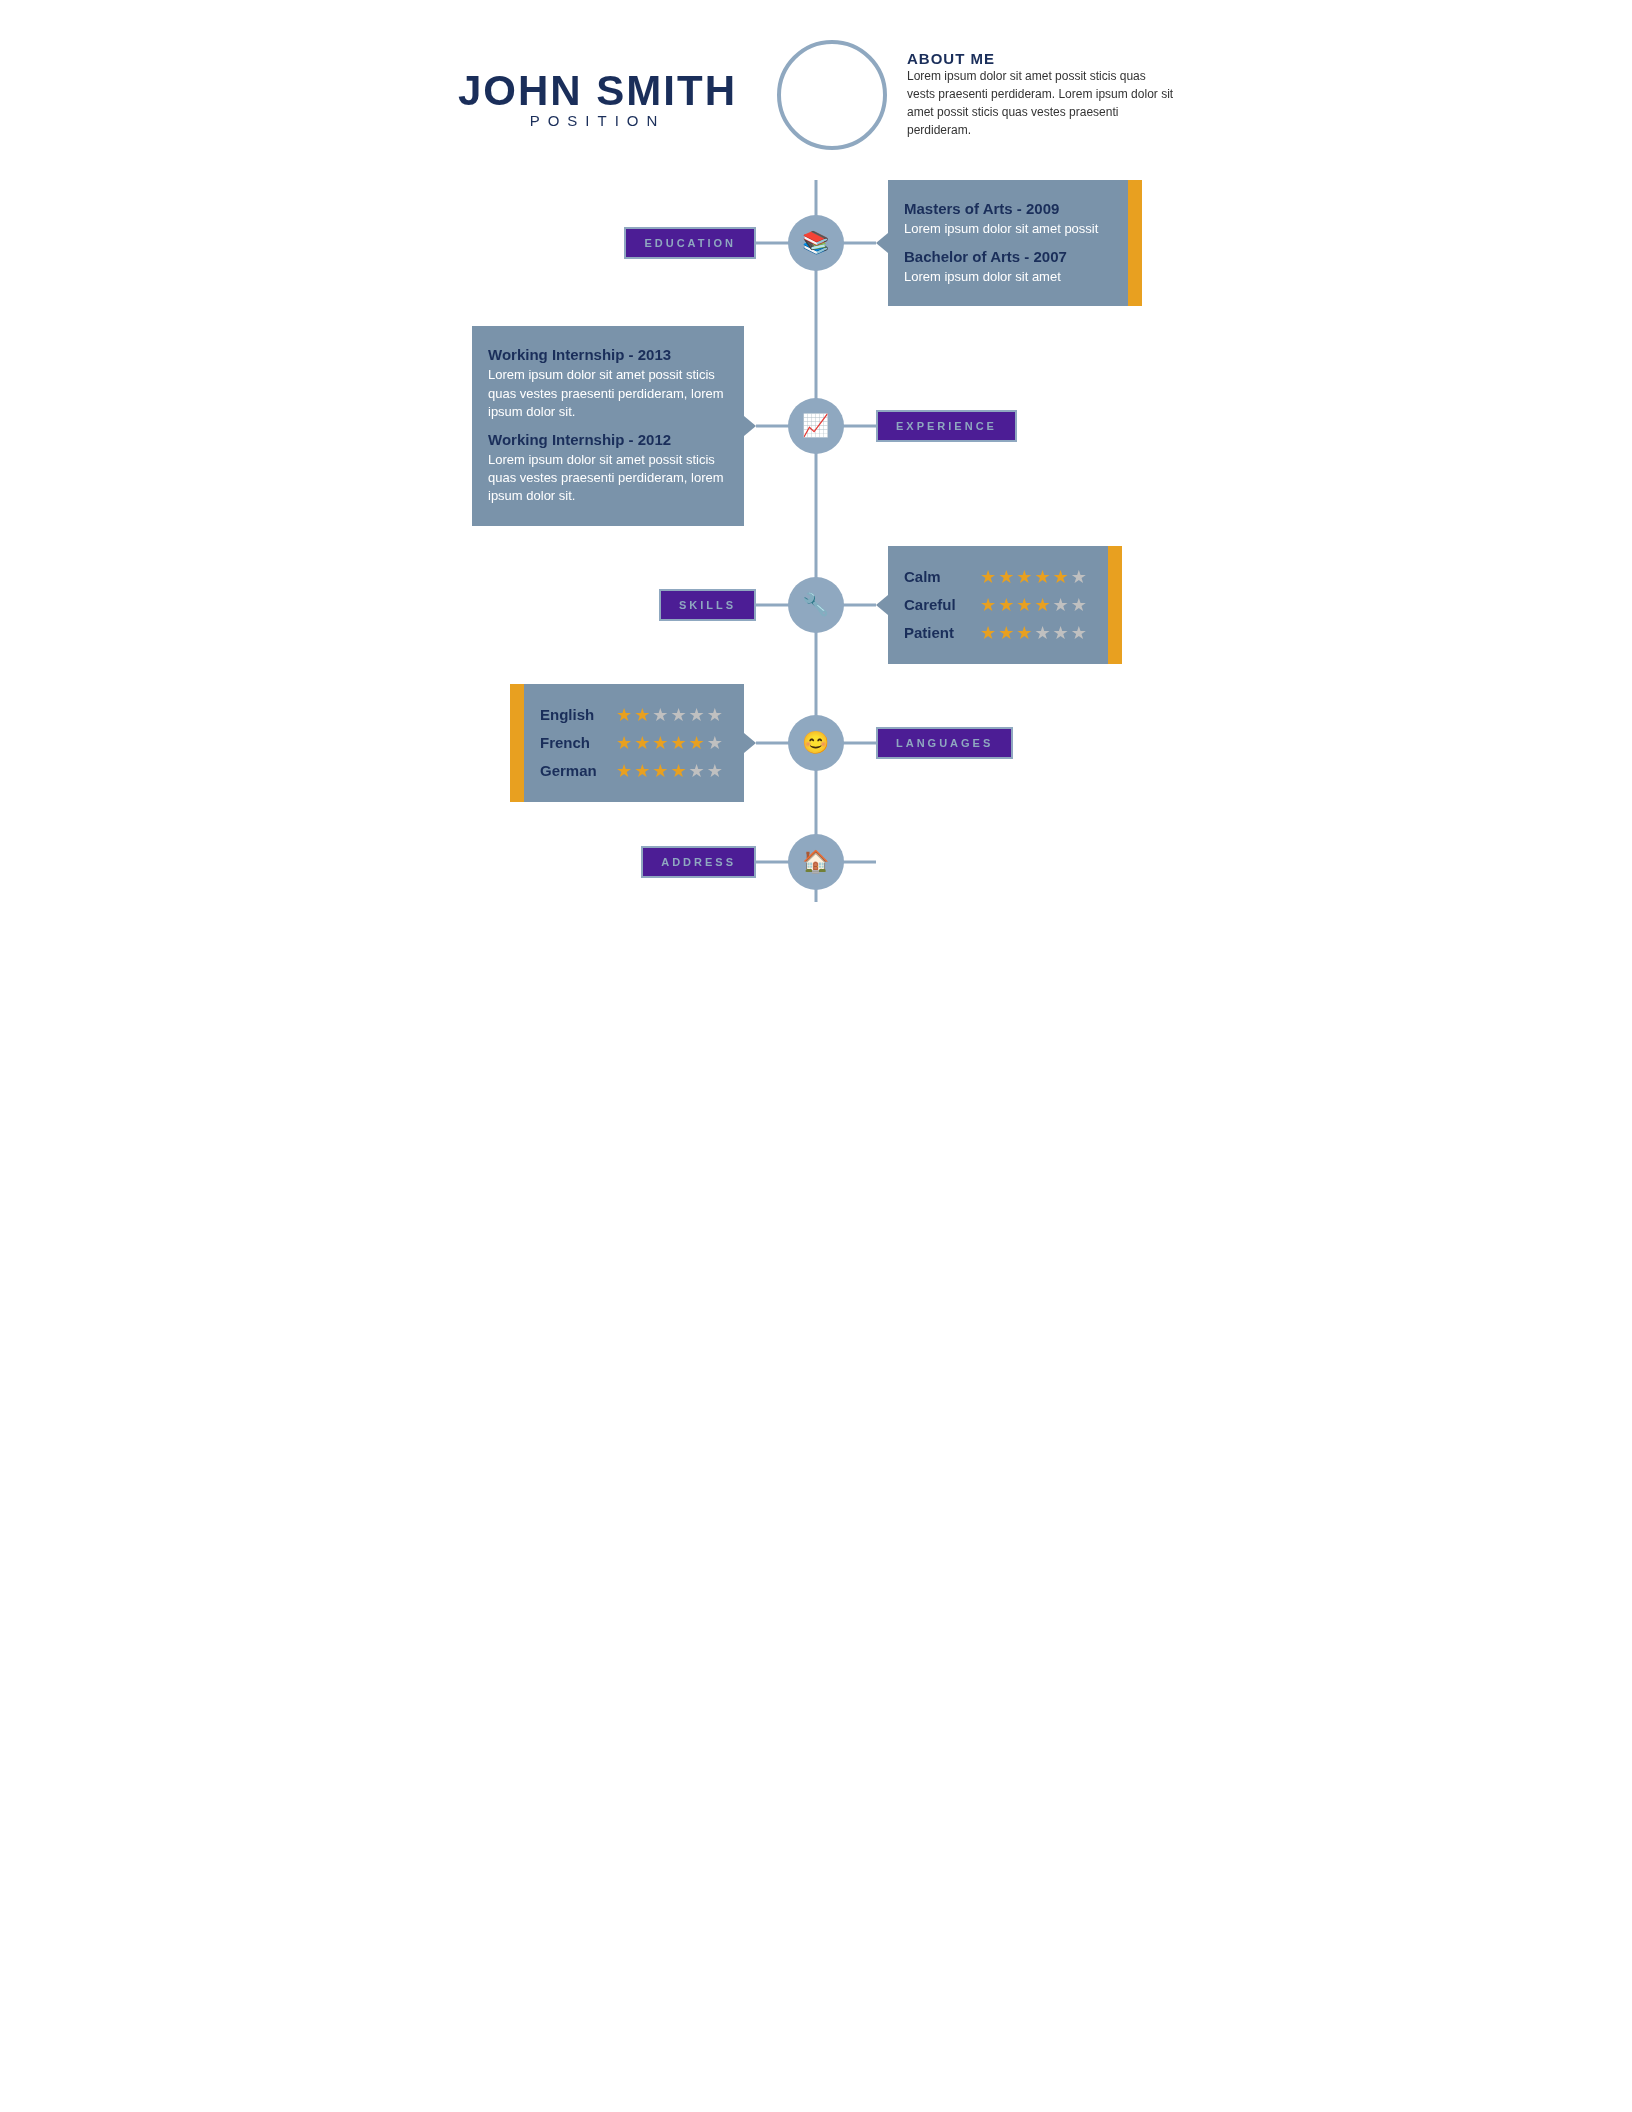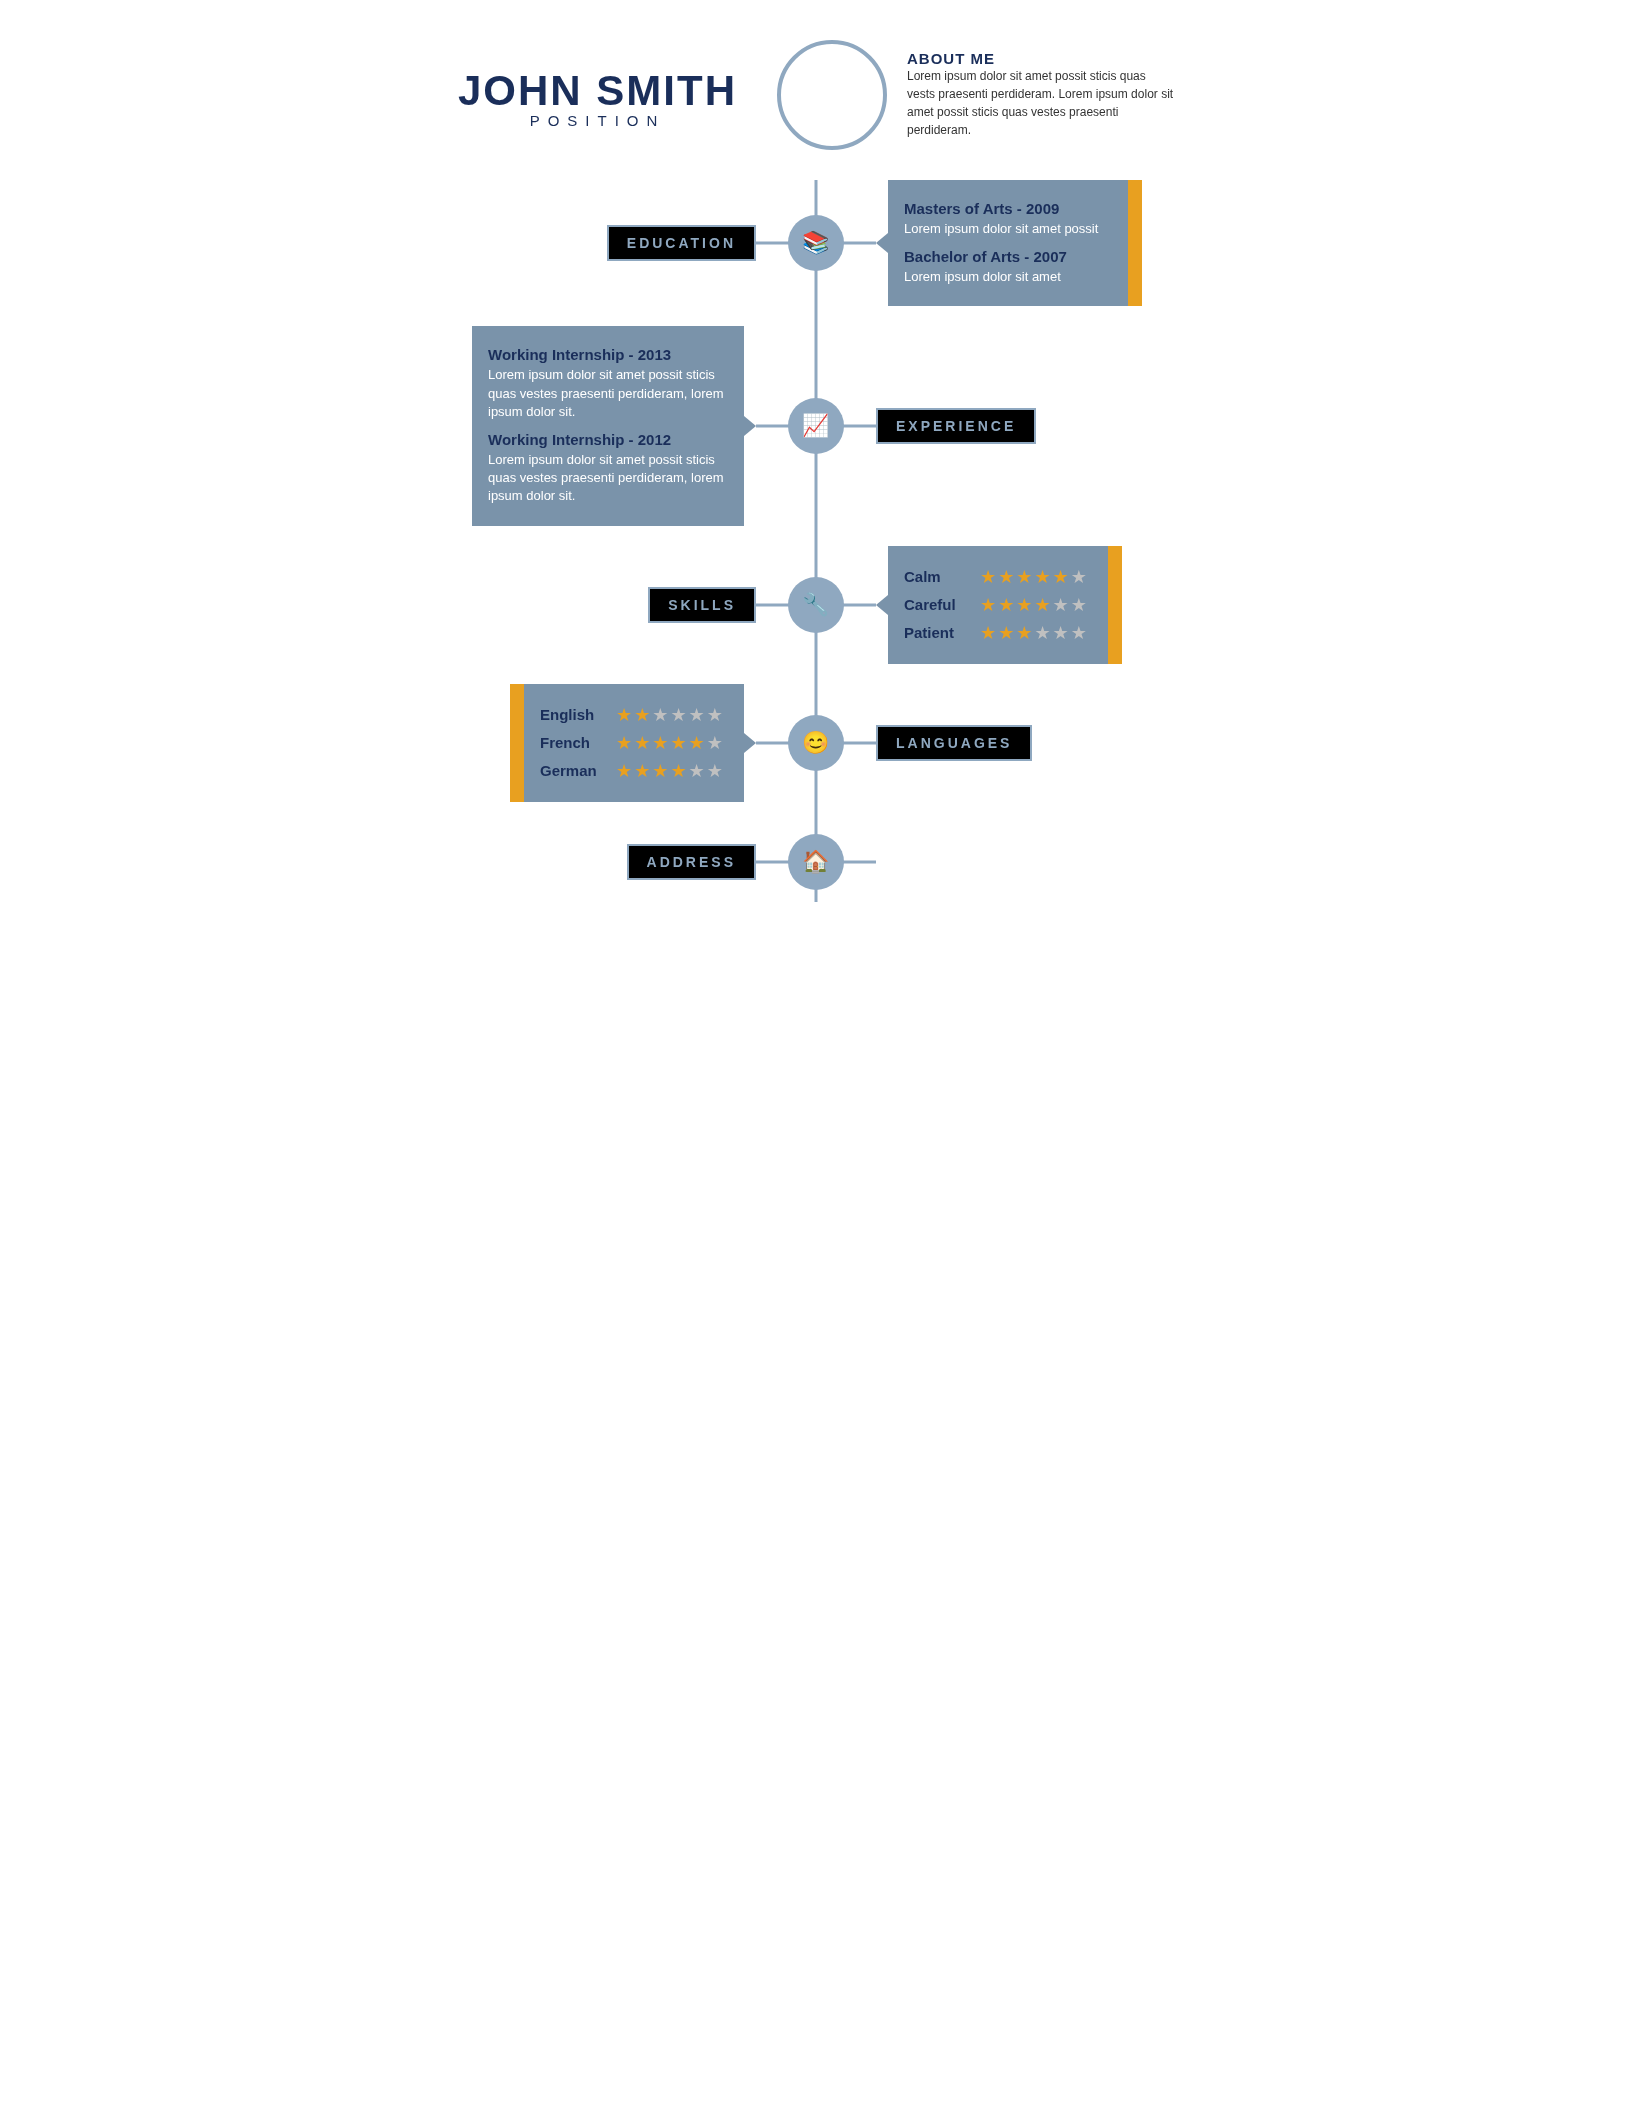--- a/index.html
+++ b/index.html
@@ -141,25 +141,25 @@
 
     .timeline-node .icon {
       color: #fff;
       font-size: 22px;
     }
 
     
     .section-label {
       border: 2px solid #8fa8c0;
       padding: 8px 18px;
-      font-size: 14px;
+      font-size: 11px;
       font-weight: 700;
       letter-spacing: 3px;
       color: #8fa8c0;
-      background: #000000;
+      background: #4c1d95;
       white-space: nowrap;
     }
 
     .content-entry-title {
       font-size: 15px;
       font-weight: 900;
       color: #1a2e5a;
       margin-bottom: 3px;
     }
 

